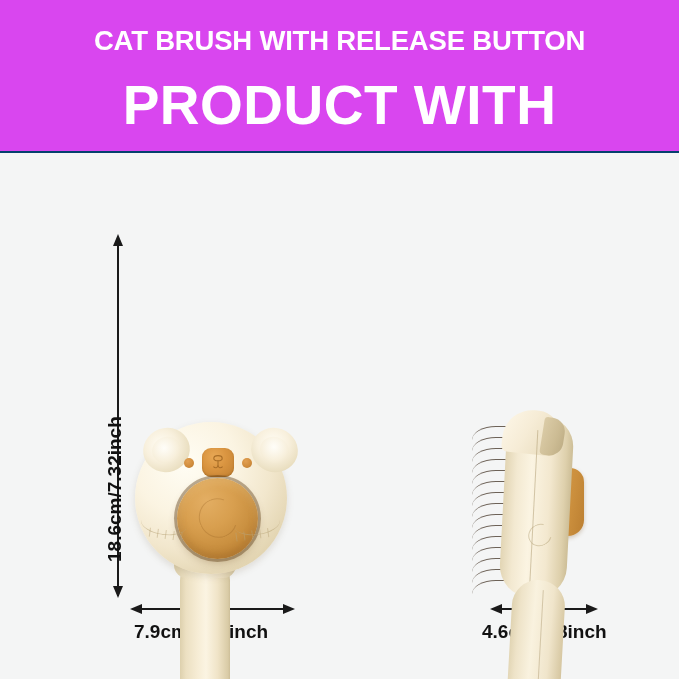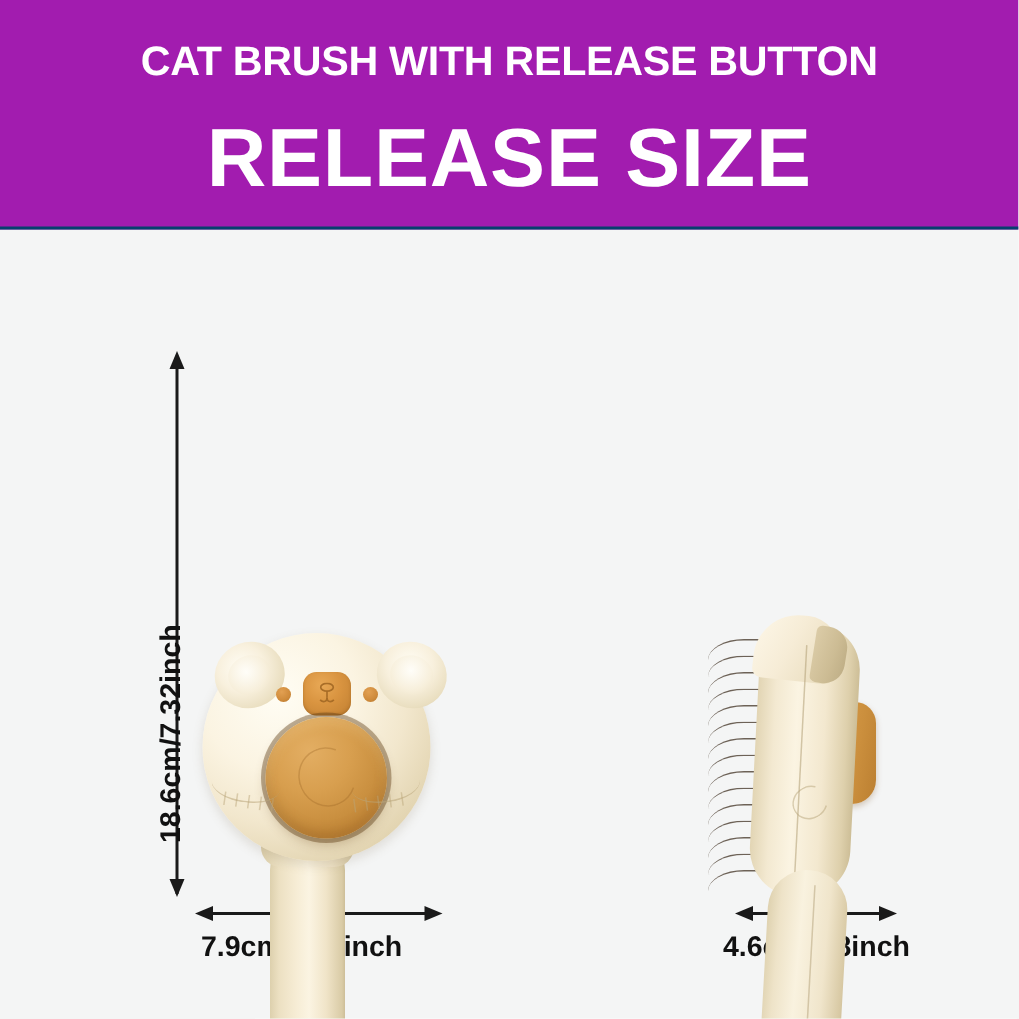--- a/index.html
+++ b/index.html
@@ -20,21 +20,21 @@
     background: #f4f5f5;
     overflow: hidden;
   }
 
   
   #banner {
     position: absolute;
     left: 0; top: 0;
     width: 679px;
     height: 153px;
-    background: #a21caf;
+    background: #d946ef;
     border-bottom: 2px solid #06406e;
     box-sizing: border-box;
   }
   #banner-title {
     position: absolute;
     left: 0; top: 27px;
     width: 679px;
     text-align: center;
     color: #ffffff;
     font-size: 27.5px;
@@ -377,21 +377,21 @@
     border-left: none;
   }
 </style>
 </head>
 <body>
 
 <div id="page">
 
   <div id="banner">
     <div id="banner-title">CAT BRUSH WITH RELEASE BUTTON</div>
-    <div id="banner-subtitle">RELEASE SIZE</div>
+    <div id="banner-subtitle">PRODUCT WITH</div>
   </div>
 
   <div id="stage">
 
     <div class="dim-line v-line" style="left:117px; top:72px; height:352px;"></div>
     <div class="arrow arrow-up" style="left:113px; top:62px;"></div>
     <div class="arrow arrow-down" style="left:113px; top:414px;"></div>
     <div class="dim-label" id="label-height" style="left:104px; top:390px;">18.6cm/7.32inch</div>
 
     <div class="dim-line h-line" style="left:140px; top:436px; width:145px;"></div>

